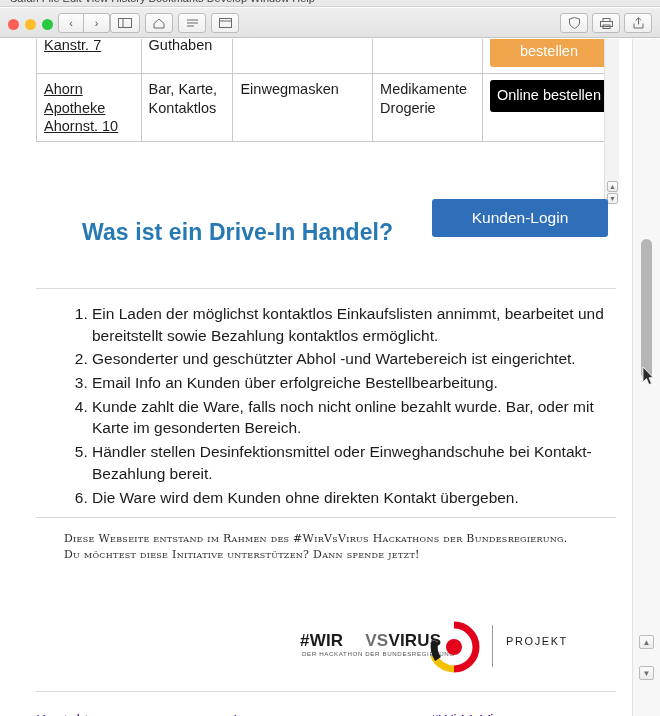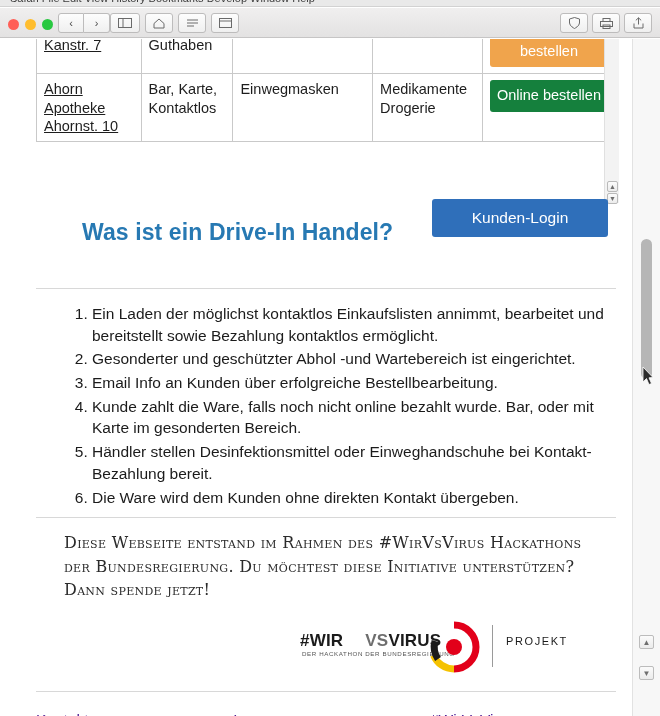--- a/index.html
+++ b/index.html
@@ -111,21 +111,21 @@
     display: inline-block;
     width: 118px;
     padding: 7px 4px;
     border-radius: 3px;
     color: #ffffff;
     font-size: 14.5px;
     text-align: center;
     line-height: 1.2;
   }
   .order-btn.orange { background: #f0a44c; }
-  .order-btn.green { background: #15803d; }
+  .order-btn.green { background: #000000; }
 
   
   .tbl-scroll {
     position: absolute; top: -18px; left: 604px; width: 15px; height: 170px;
     background: #f3f3f3; border-left: 1px solid #e0e0e0;
   }
   .tbl-scroll .arrow {
     position: absolute; left: 2px; width: 11px; height: 11px;
     border: 1px solid #b9b9b9; border-radius: 2px;
     background: linear-gradient(#fbfbfb, #ececec);
@@ -162,21 +162,21 @@
   .steps {
     position: absolute; top: 252px; left: 36px; width: 580px;
     margin: 0; padding: 0 10px 0 56px;
     font-size: 15.5px; color: #1b1b1b; line-height: 1.4;
   }
   .steps li { margin-bottom: 2px; }
 
   .pitch {
     position: absolute; top: 480px; left: 64px; width: 520px;
     font-family: "DejaVu Serif", serif;
-    font-size: 16px; line-height: 1.48; color: #2b2b2b;
+    font-size: 11px; line-height: 1.48; color: #2b2b2b;
     font-variant: small-caps;
     letter-spacing: 0.3px;
   }
   .donate-btn {
     position: absolute; top: 578px; left: 70px;
     width: 190px; height: 36px;
     background: #6f6f6f; border-radius: 3px;
     color: #fff; font-size: 15px;
     display: flex; align-items: center; justify-content: center;
   }

